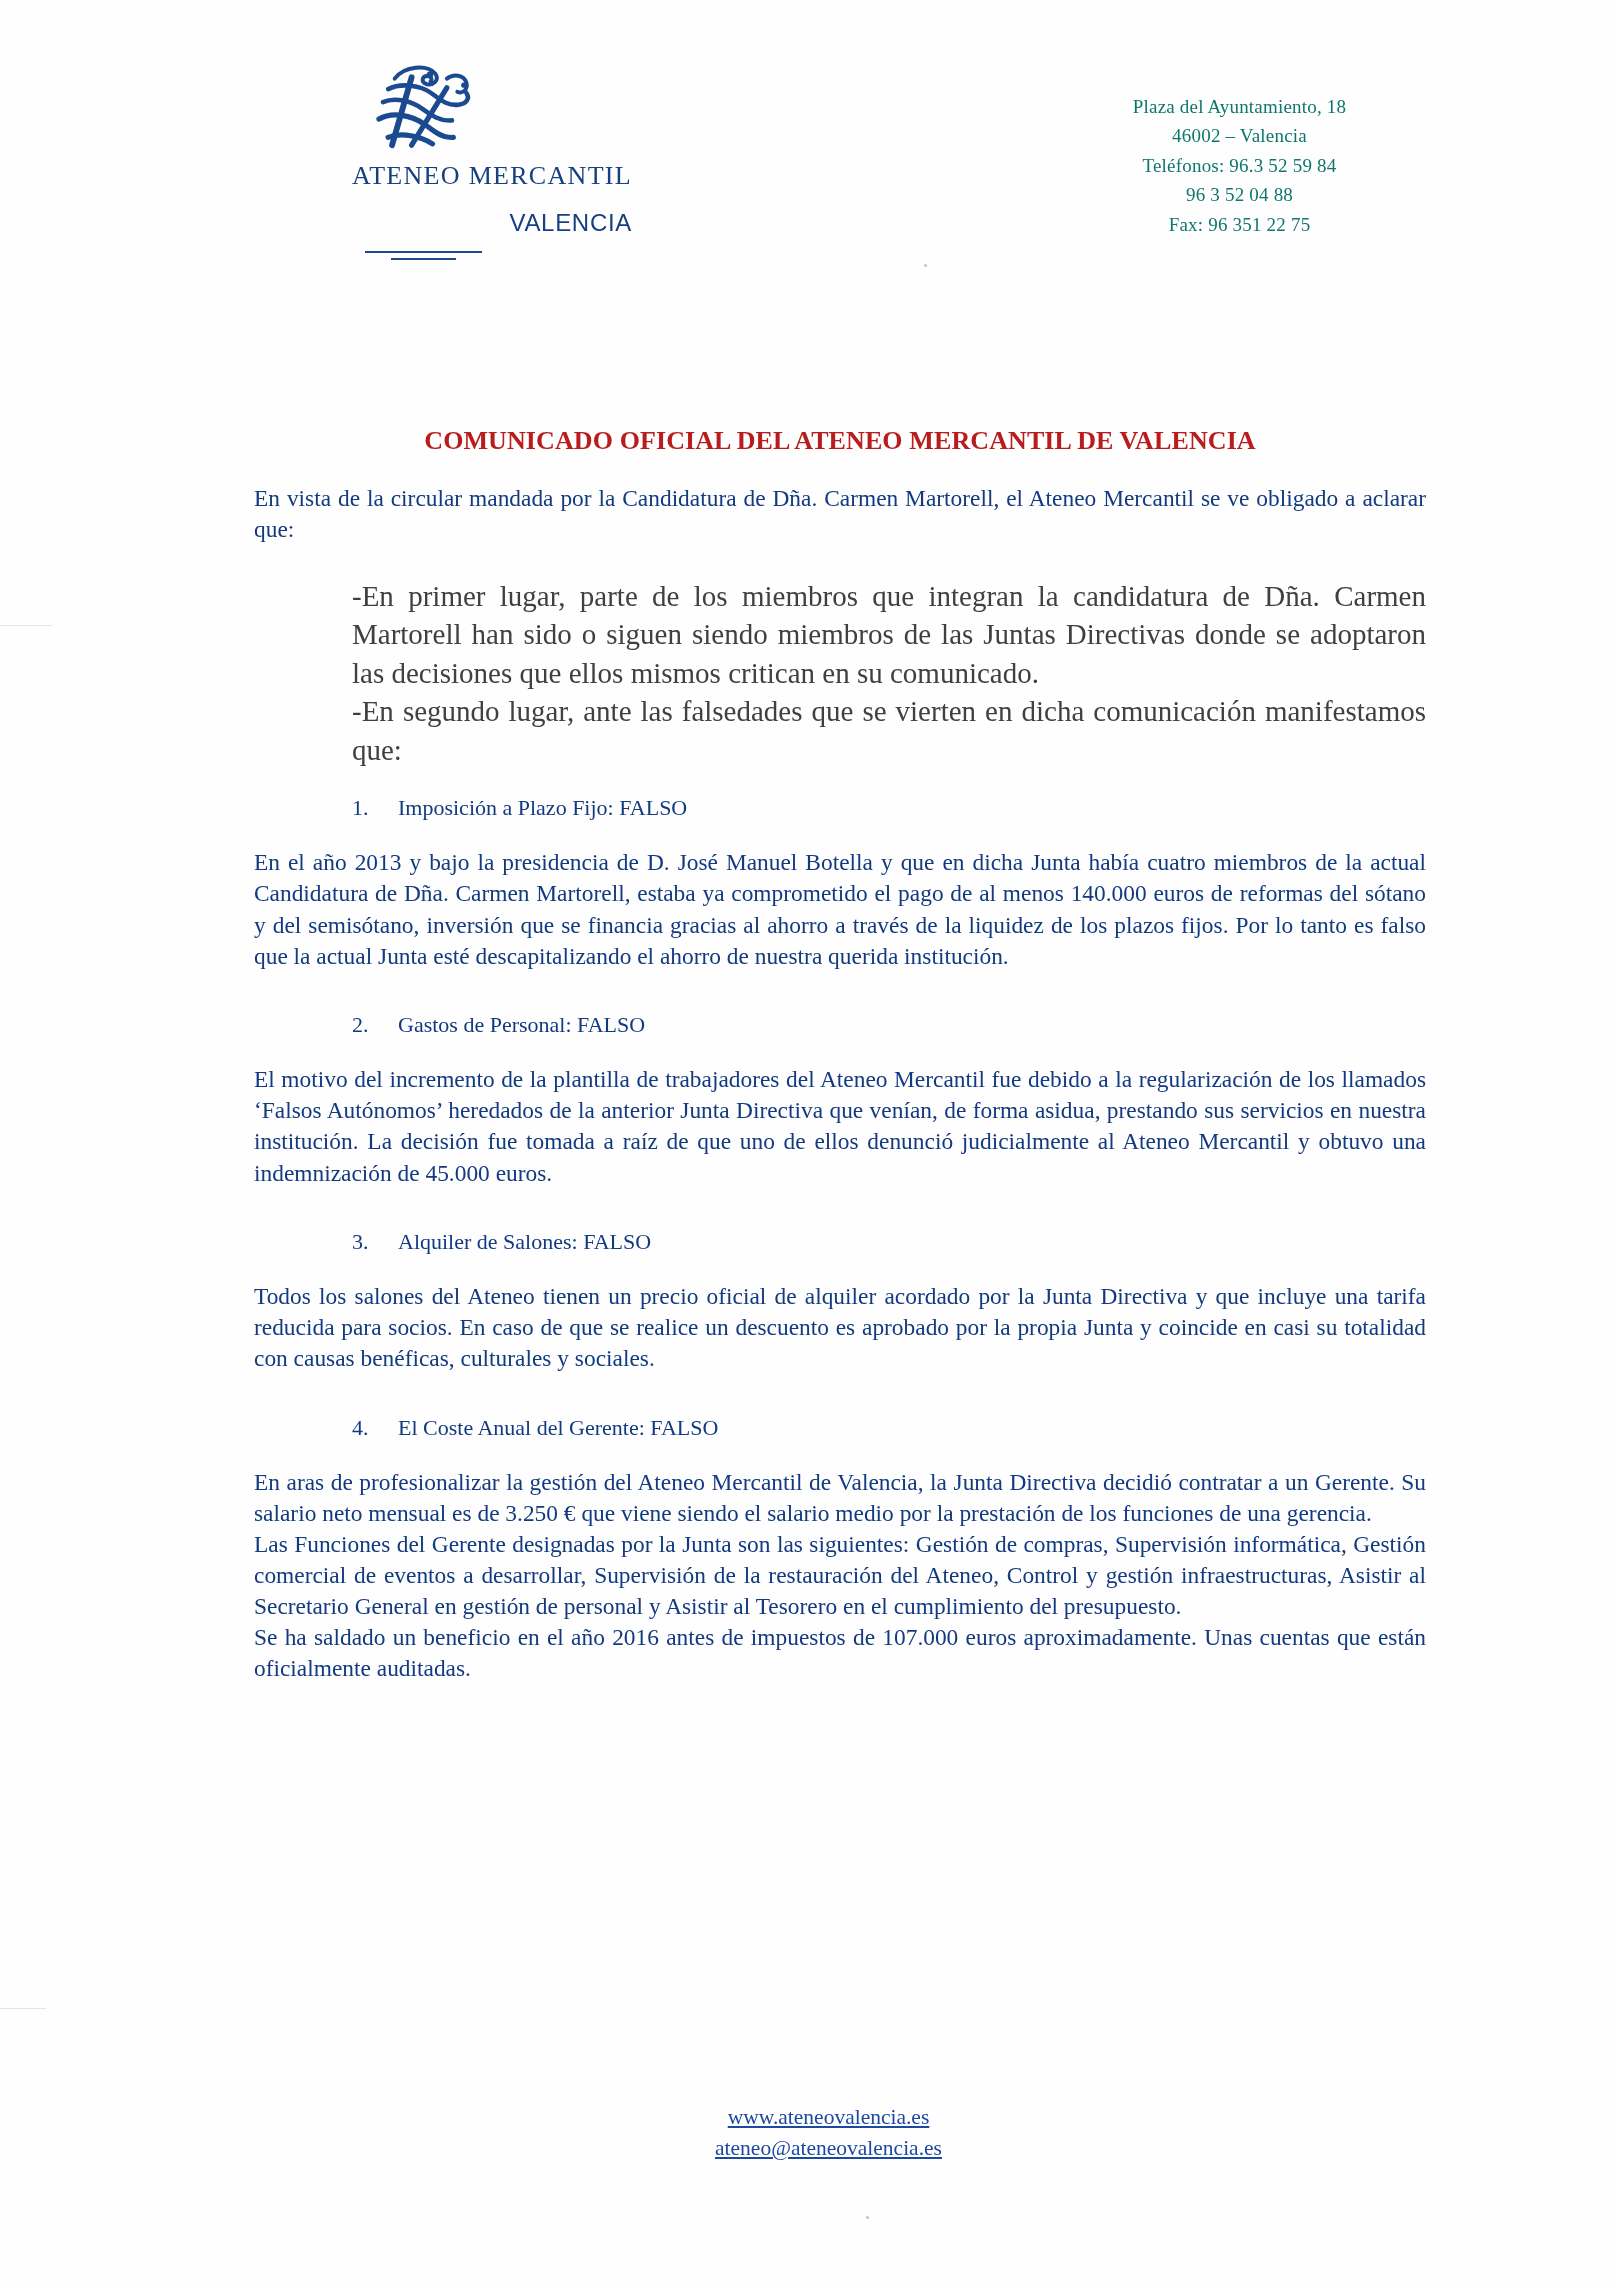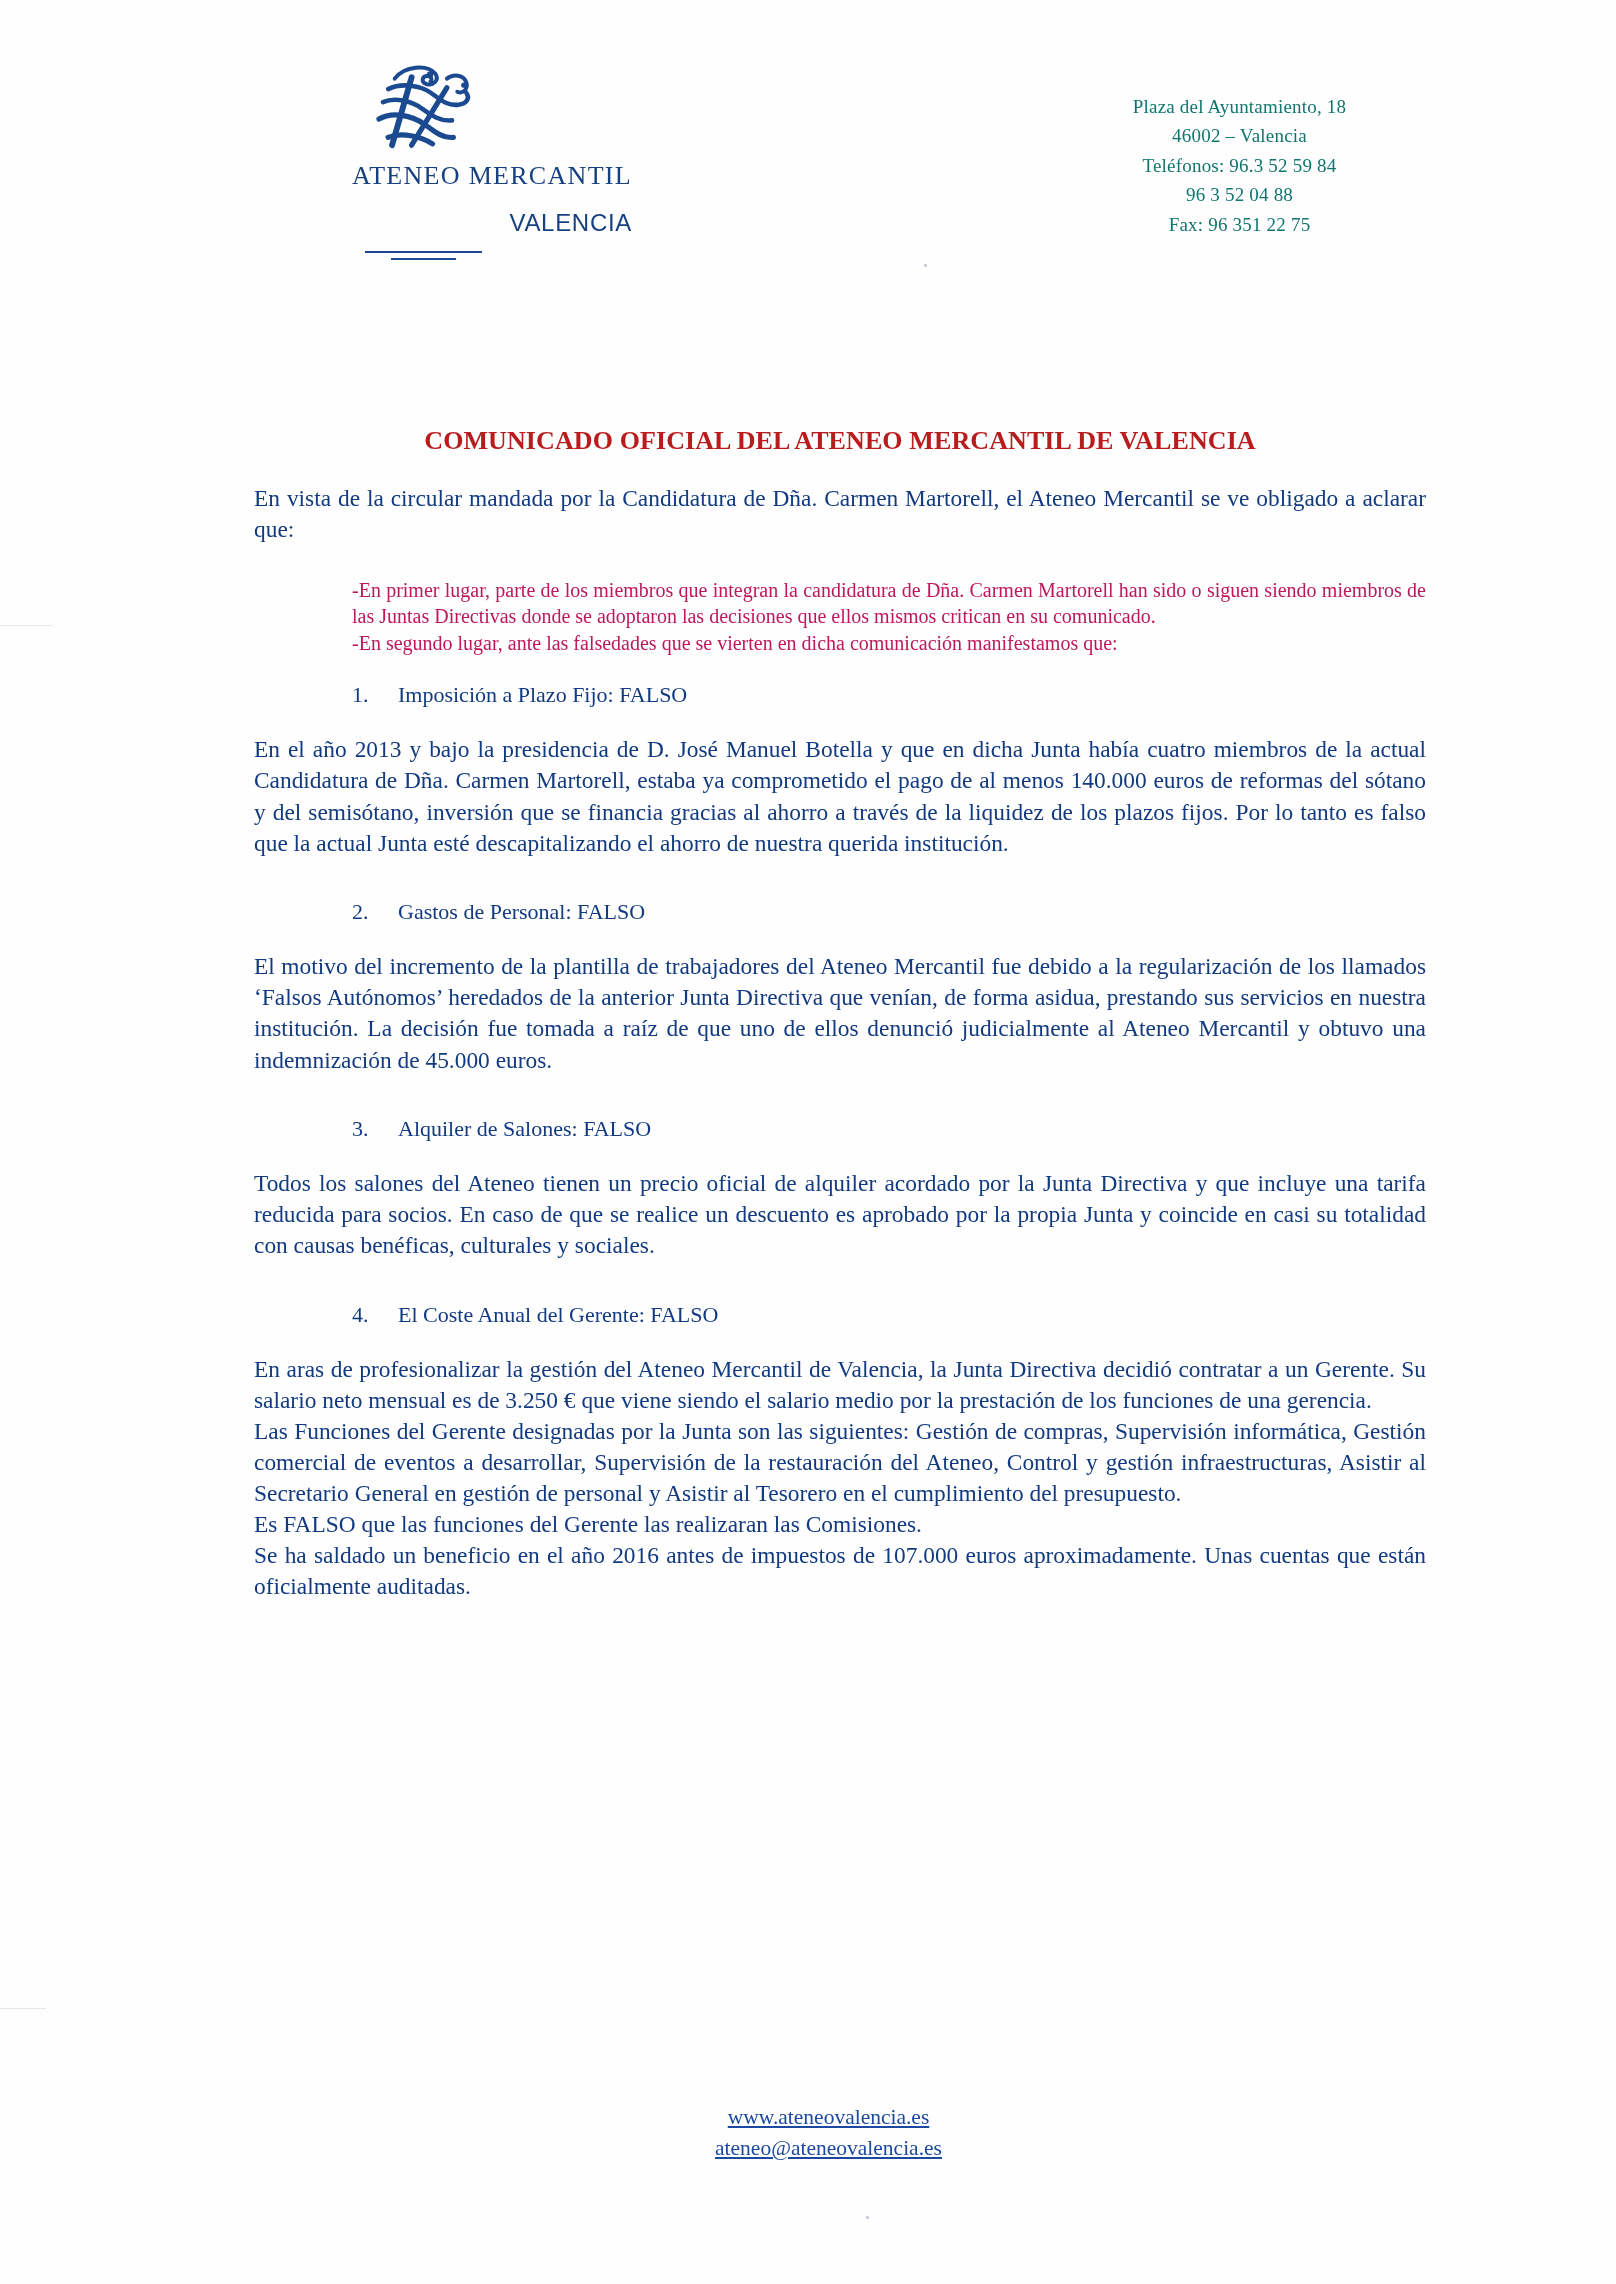--- a/index.html
+++ b/index.html
@@ -118,25 +118,25 @@
     text-align: justify;
     margin: 0 0 14.3px 0;
     color: #123a80;
   }
   p.para.tight { margin-bottom: 0; }
   .indent-block {
     margin-left: 98px;
     width: 1074px;
   }
   .indent-block p {
-    font-size: 20px;
+    font-size: 29px;
     line-height: 1.33;
     text-align: justify;
     margin: 0;
-    color: #be185d;
+    color: #404040;
   }
   .gap-sm { height: 17px; }
   .gap-md { height: 26px; }
 
   ol.claims {
     margin: 0;
     padding: 0;
     list-style: none;
   }
   .claim-head {
@@ -271,21 +271,20 @@
 
       <div class="gap-md"></div>
 
       <li>
         <p class="claim-head">
           <span class="claim-num">4.</span><span>El Coste Anual del Gerente: FALSO</span>
         </p>
         <div class="gap-md"></div>
         <p class="para tight">En aras de profesionalizar la gestión del Ateneo Mercantil de Valencia, la Junta Directiva decidió contratar a un Gerente. Su salario neto mensual es de 3.250 € que viene siendo el salario medio por la prestación de los funciones de una gerencia.</p>
         <p class="para tight">Las Funciones del Gerente designadas por la Junta son las siguientes: Gestión de compras, Supervisión informática, Gestión comercial de eventos a desarrollar, Supervisión de la restauración del Ateneo, Control y gestión infraestructuras, Asistir al Secretario General en gestión de personal y Asistir al Tesorero en el cumplimiento del presupuesto.</p>
-        <p class="para tight">Es FALSO que las funciones del Gerente las realizaran las Comisiones.</p>
         <p class="para tight">Se ha saldado un beneficio en el año 2016 antes de impuestos de 107.000 euros aproximadamente. Unas cuentas que están oficialmente auditadas.</p>
       </li>
 
     </ol>
   </div>
 
   <div class="footer">
     <span class="link">www.ateneovalencia.es</span>
     <span class="link">ateneo@ateneovalencia.es</span>
   </div>

